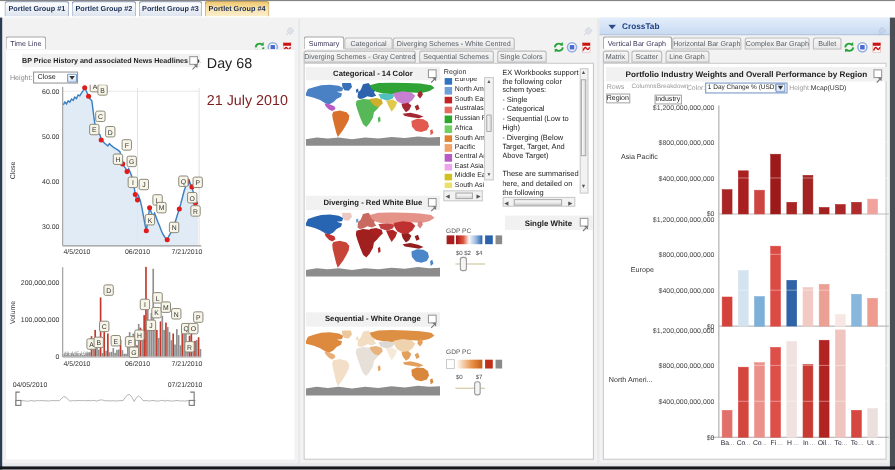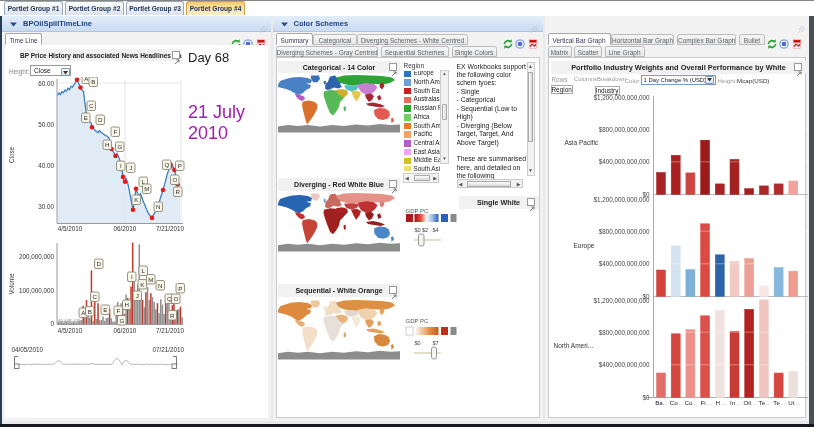--- a/index.html
+++ b/index.html
@@ -14,26 +14,20 @@
 <div style="position:absolute;left:2px;top:16px;right:5px;bottom:3px;background:#e7e9ec"></div>
 
 <div style="position:absolute;left:0;top:0;width:814px;height:16px;background:#fff">
 <div style="position:absolute;left:4px;top:1px;width:59px;height:14px;background:linear-gradient(#ffffff,#dce3ee);border:1px solid #98a6bf;border-bottom:none;border-radius:3px 3px 0 0;font-weight:bold;font-size:6.6px;color:#1b2f55;text-align:center;line-height:14px">Portlet Group #1</div>
 <div style="position:absolute;left:65px;top:1px;width:59px;height:14px;background:linear-gradient(#ffffff,#dce3ee);border:1px solid #98a6bf;border-bottom:none;border-radius:3px 3px 0 0;font-weight:bold;font-size:6.6px;color:#1b2f55;text-align:center;line-height:14px">Portlet Group #2</div>
 <div style="position:absolute;left:126px;top:1px;width:58px;height:14px;background:linear-gradient(#ffffff,#dce3ee);border:1px solid #98a6bf;border-bottom:none;border-radius:3px 3px 0 0;font-weight:bold;font-size:6.6px;color:#1b2f55;text-align:center;line-height:14px">Portlet Group #3</div>
 <div style="position:absolute;left:186px;top:1px;width:59px;height:14px;background:linear-gradient(#f3c96e,#f7e0a6 40%,#fbeecb);border:1px solid #c9a24a;border-bottom:none;border-radius:3px 3px 0 0;font-weight:bold;font-size:6.6px;color:#1b2f55;text-align:center;line-height:14px">Portlet Group #4</div>
 </div>
 
 <div class="portlet" style="left:2px;width:269px">
-<div style="position:absolute;left:0;top:0;right:0;height:16px;background:linear-gradient(#e3eefb,#c9daf2);border-bottom:1px solid #b0c4de">
-      <svg style="position:absolute;left:8px;top:6px" width="7" height="5">
-        <path d="M0,0.5 L7,0.5 L3.5,4.5 Z" fill="#2a4a8a"></path>
-      </svg>
-      <span style="position:absolute;left:21px;top:3px;font-weight:bold;font-size:7.5px;color:#1c3f80">BPOilSpillTimeLine</span>
-    </div>
 <div style="position:absolute;left:257px;top:3.5px;width:9px;height:9px;opacity:0.32"><svg width="9" height="9">
         <path d="M1,8 L4,5 M3,2 L7,6 M2,4 L5,1 L8,4 L5,7 Z" stroke="#9aa7bc" stroke-width="1" fill="#d7dfec"></path>
       </svg></div>
 <div style="position:absolute;left:3px;top:17px;width:37px;height:12px;background:#fff;border:1px solid #a8a8a8;border-bottom:1px solid #fff;color:#3c3658;z-index:3;border-radius:2.5px 2.5px 0 0;font-size:6.5px;text-align:center;line-height:13px;white-space:nowrap">Time Line</div>
 <div style="position:absolute;left:229px;top:18.5px;width:34px;height:10px">
 <svg width="34" height="10" viewBox="0 0 34 10">
 <g>
           <path d="M1.4,5 a3.6,3.6 0 0 1 6.4,-1.9" fill="none" stroke="#27a437" stroke-width="1.7"></path>
           <path d="M8.6,5 a3.6,3.6 0 0 1 -6.4,1.9" fill="none" stroke="#27a437" stroke-width="1.7"></path>
           <path d="M8.6,0.2 L8.8,3.6 L5.6,2.8 Z" fill="#27a437"></path>
@@ -52,21 +46,21 @@
 <div class="card" style="left:3px;top:29px;right:3px;bottom:3px"></div>
 <div style="position:absolute;left:3px;top:29px;right:3px;bottom:3px;background:#fff">
 
   <div style="position:absolute;left:15px;top:4px;width:162px;height:12px;background:#f1f1f1">
     <div style="font-weight:bold;font-size:6.5px;color:#222;text-align:center;line-height:13px;white-space:nowrap;overflow:hidden;padding-right:14px">BP Price History and associated News Headlines fro...</div>
   </div>
   <div style="position:absolute;left:167px;top:6px;width:8px;height:8px;border:1px solid #999;background:#fff"><svg width="8" height="8">
           <path d="M2,6 L6,2 M3.5,2 L6,2 L6,4.5" stroke="#777" stroke-width="1" fill="none"></path>
         </svg></div>
   <div style="position:absolute;left:183px;top:4.5px;font-size:13px;color:#222">Day 68</div>
-  <div style="position:absolute;left:183px;top:57px;font-size:18px;color:#a21caf">21 July 2010</div>
+  <div style="position:absolute;left:183px;top:38px;font-size:13px;color:#7f1d1d">21 July 2010</div>
 
   <div style="position:absolute;left:4px;top:23px;font-size:6.5px;color:#888">Height:</div>
   <div style="position:absolute;left:25px;top:20px;width:41px;height:11px;border:1px solid #999;background:#fff;font-size:6.5px;color:#222;line-height:10px;padding-left:3px">Close<span style="position:absolute;right:0.5px;top:0.5px"><span style="display:inline-block;width:9px;height:8px;background:linear-gradient(#fdfeff,#d7e4f6);border:1px solid #7a9ac8;border-radius:1px;text-align:center;vertical-align:middle;line-height:7px"><svg width="7" height="5">
               <path d="M1,1 L6,1 L3.5,4.5 Z" fill="#333"></path>
             </svg></span></span></div>
 
   <svg width="263" height="330" viewBox="0 0 263 330" style="position:absolute;left:0;top:32px">
 
     <g transform="translate(-5,-77)">
       <line x1="125" y1="80" x2="125" y2="223.5" stroke="#e4e4e4"></line>
@@ -337,26 +331,20 @@
       <path d="M18,356.5 L14.5,356.5 L14.5,368.5 L18,368.5" fill="none" stroke="#777" stroke-width="1"></path>
       <rect x="14.5" y="364" width="4.5" height="4.5" fill="#fdfdfd" stroke="#777" stroke-width="0.9"></rect>
       <path d="M173,356.5 L176.5,356.5 L176.5,368.5 L173,368.5" fill="none" stroke="#777" stroke-width="1"></path>
       <rect x="172" y="364" width="4.5" height="4.5" fill="#fdfdfd" stroke="#777" stroke-width="0.9"></rect>
     </g>
   </svg>
 </div>
 </div>
 
 <div class="portlet" style="left:272.5px;width:270px">
-<div style="position:absolute;left:0;top:0;right:0;height:16px;background:linear-gradient(#e3eefb,#c9daf2);border-bottom:1px solid #b0c4de">
-      <svg style="position:absolute;left:8px;top:6px" width="7" height="5">
-        <path d="M0,0.5 L7,0.5 L3.5,4.5 Z" fill="#2a4a8a"></path>
-      </svg>
-      <span style="position:absolute;left:21px;top:3px;font-weight:bold;font-size:7.5px;color:#1c3f80">Color Schemes</span>
-    </div>
 <div style="position:absolute;left:257.5px;top:3.5px;width:9px;height:9px;opacity:0.32"><svg width="9" height="9">
         <path d="M1,8 L4,5 M3,2 L7,6 M2,4 L5,1 L8,4 L5,7 Z" stroke="#9aa7bc" stroke-width="1" fill="#d7dfec"></path>
       </svg></div>
 <div style="position:absolute;left:3.5px;top:17px;width:37px;height:12px;background:#fff;border:1px solid #a8a8a8;border-bottom:1px solid #fff;color:#3c3658;z-index:3;border-radius:2.5px 2.5px 0 0;font-size:6.5px;text-align:center;line-height:13px;white-space:nowrap">Summary</div>
 <div style="position:absolute;left:40.5px;top:18px;width:44px;height:11px;background:linear-gradient(#f6f6f6,#e8e8e8);border:1px solid #bbb;color:#5b6268;z-index:1;border-radius:2.5px 2.5px 0 0;font-size:6.5px;text-align:center;line-height:12px;white-space:nowrap">Categorical</div>
 <div style="position:absolute;left:84.5px;top:18px;width:111px;height:11px;background:linear-gradient(#f6f6f6,#e8e8e8);border:1px solid #bbb;color:#5b6268;z-index:1;border-radius:2.5px 2.5px 0 0;font-size:6.5px;text-align:center;line-height:12px;white-space:nowrap">Diverging Schemes - White Centred</div>
 <div style="position:absolute;left:3px;top:30px;width:102px;height:11px;background:linear-gradient(#f6f6f6,#e8e8e8);border:1px solid #bbb;color:#5b6268;z-index:1;border-radius:2.5px 2.5px 0 0;font-size:6.5px;text-align:center;line-height:12px;white-space:nowrap">Diverging Schemes - Gray Centred</div>
 <div style="position:absolute;left:108px;top:30px;width:68px;height:11px;background:linear-gradient(#f6f6f6,#e8e8e8);border:1px solid #bbb;color:#5b6268;z-index:1;border-radius:2.5px 2.5px 0 0;font-size:6.5px;text-align:center;line-height:12px;white-space:nowrap">Sequential Schemes</div>
 <div style="position:absolute;left:179px;top:30px;width:45px;height:11px;background:linear-gradient(#f6f6f6,#e8e8e8);border:1px solid #bbb;color:#5b6268;z-index:1;border-radius:2.5px 2.5px 0 0;font-size:6.5px;text-align:center;line-height:12px;white-space:nowrap">Single Colors</div>
 <div style="position:absolute;left:230px;top:18.5px;width:34px;height:10px">
@@ -555,20 +543,26 @@
     <rect x="45.5" y="1" width="6" height="8" fill="#8a8a8a"></rect>
     <text x="9.5" y="18.5" font-size="5.5" fill="#444">$0</text>
     <text x="27.5" y="18.5" font-size="5.5" fill="#444">$7</text>
     <line x1="9" y1="27" x2="36" y2="27" stroke="#c8c090" stroke-width="1"></line>
     <rect x="26.5" y="21" width="5" height="12" rx="2" fill="#f4f4f4" stroke="#999"></rect>
   </svg>
 </div>
 </div>
 
 <div class="portlet" style="left:544.5px;width:264.5px">
+<div style="position:absolute;left:0;top:0;right:0;height:16px;background:linear-gradient(#e3eefb,#c9daf2);border-bottom:1px solid #b0c4de">
+      <svg style="position:absolute;left:8px;top:6px" width="7" height="5">
+        <path d="M0,0.5 L7,0.5 L3.5,4.5 Z" fill="#2a4a8a"></path>
+      </svg>
+      <span style="position:absolute;left:21px;top:3px;font-weight:bold;font-size:7.5px;color:#1c3f80">CrossTab</span>
+    </div>
 <div style="position:absolute;left:252px;top:3.5px;width:9px;height:9px;opacity:0.32"><svg width="9" height="9">
         <path d="M1,8 L4,5 M3,2 L7,6 M2,4 L5,1 L8,4 L5,7 Z" stroke="#9aa7bc" stroke-width="1" fill="#d7dfec"></path>
       </svg></div>
 <div style="position:absolute;left:3px;top:17px;width:63px;height:12px;background:#fff;border:1px solid #a8a8a8;border-bottom:1px solid #fff;color:#3c3658;z-index:3;border-radius:2.5px 2.5px 0 0;font-size:6.5px;text-align:center;line-height:13px;white-space:nowrap">Vertical Bar Graph</div>
 <div style="position:absolute;left:66.5px;top:18px;width:63px;height:11px;background:linear-gradient(#f6f6f6,#e8e8e8);border:1px solid #bbb;color:#5b6268;z-index:1;border-radius:2.5px 2.5px 0 0;font-size:6.5px;text-align:center;line-height:12px;white-space:nowrap">Horizontal Bar Graph</div>
 <div style="position:absolute;left:132.5px;top:18px;width:59px;height:11px;background:linear-gradient(#f6f6f6,#e8e8e8);border:1px solid #bbb;color:#5b6268;z-index:1;border-radius:2.5px 2.5px 0 0;font-size:6.5px;text-align:center;line-height:12px;white-space:nowrap">Complex Bar Graph</div>
 <div style="position:absolute;left:194.5px;top:18px;width:26px;height:11px;background:linear-gradient(#f6f6f6,#e8e8e8);border:1px solid #bbb;color:#5b6268;z-index:1;border-radius:2.5px 2.5px 0 0;font-size:6.5px;text-align:center;line-height:12px;white-space:nowrap">Bullet</div>
 <div style="position:absolute;left:3px;top:30px;width:24px;height:11px;background:linear-gradient(#f6f6f6,#e8e8e8);border:1px solid #bbb;color:#5b6268;z-index:1;border-radius:2.5px 2.5px 0 0;font-size:6.5px;text-align:center;line-height:12px;white-space:nowrap">Matrix</div>
 <div style="position:absolute;left:29.5px;top:30px;width:28px;height:11px;background:linear-gradient(#f6f6f6,#e8e8e8);border:1px solid #bbb;color:#5b6268;z-index:1;border-radius:2.5px 2.5px 0 0;font-size:6.5px;text-align:center;line-height:12px;white-space:nowrap">Scatter</div>
 <div style="position:absolute;left:60px;top:30px;width:40px;height:11px;background:linear-gradient(#f6f6f6,#e8e8e8);border:1px solid #bbb;color:#5b6268;z-index:1;border-radius:2.5px 2.5px 0 0;font-size:6.5px;text-align:center;line-height:12px;white-space:nowrap">Line Graph</div>
@@ -586,21 +580,21 @@
         </g>
 <g>
           <rect x="26.5" y="0.5" width="7" height="9" fill="#fdf6f6" stroke="#d99" stroke-width="0.5"></rect>
           <rect x="26.5" y="1" width="7" height="2.6" fill="#cc1111"></rect>
           <path d="M27.2,7.8 Q28.8,3.6 30.2,6 Q31.6,8.4 33,5" fill="none" stroke="#c11" stroke-width="1.3"></path>
         </g>
 </svg></div>
 <div style="position:absolute;left:3px;top:41px;right:3px;bottom:3px;background:#fff;border:1px solid #c9c9c9">
 
   <div style="position:absolute;left:2px;top:3px;width:256px;height:13px;background:#f1f1f1">
-    <div style="font-weight:bold;font-size:7.4px;color:#222;text-align:center;line-height:14px">Portfolio Industry Weights and Overall Performance by White</div>
+    <div style="font-weight:bold;font-size:7.4px;color:#222;text-align:center;line-height:14px">Portfolio Industry Weights and Overall Performance by Region</div>
   </div>
   <div style="position:absolute;left:245px;top:5px;width:8px;height:8px;border:1px solid #999;background:#fff"><svg width="8" height="8">
           <path d="M2,6 L6,2 M3.5,2 L6,2 L6,4.5" stroke="#777" stroke-width="1" fill="none"></path>
         </svg></div>
   <div style="position:absolute;left:3px;top:18px;font-size:6.4px;color:#999">Rows</div>
   <div style="position:absolute;left:25.5px;top:18px;font-size:5.8px;color:#999">Columns</div>
   <div style="position:absolute;left:48.5px;top:18px;font-size:5.8px;color:#999">Breakdown</div>
   <div style="position:absolute;left:76px;top:19px;font-size:6.2px;color:#999">Color:</div>
   <div style="position:absolute;left:92px;top:16.5px;width:75px;height:10px;border:1px solid #7a9ac8;background:#fff;font-size:5.9px;color:#222;line-height:9px;padding-left:2px">1 Day Change % (USD)<span style="position:absolute;right:0.5px;top:0.5px"><span style="display:inline-block;width:9px;height:8px;background:linear-gradient(#fdfeff,#d7e4f6);border:1px solid #7a9ac8;border-radius:1px;text-align:center;vertical-align:middle;line-height:7px"><svg width="7" height="5">
               <path d="M1,1 L6,1 L3.5,4.5 Z" fill="#333"></path>

